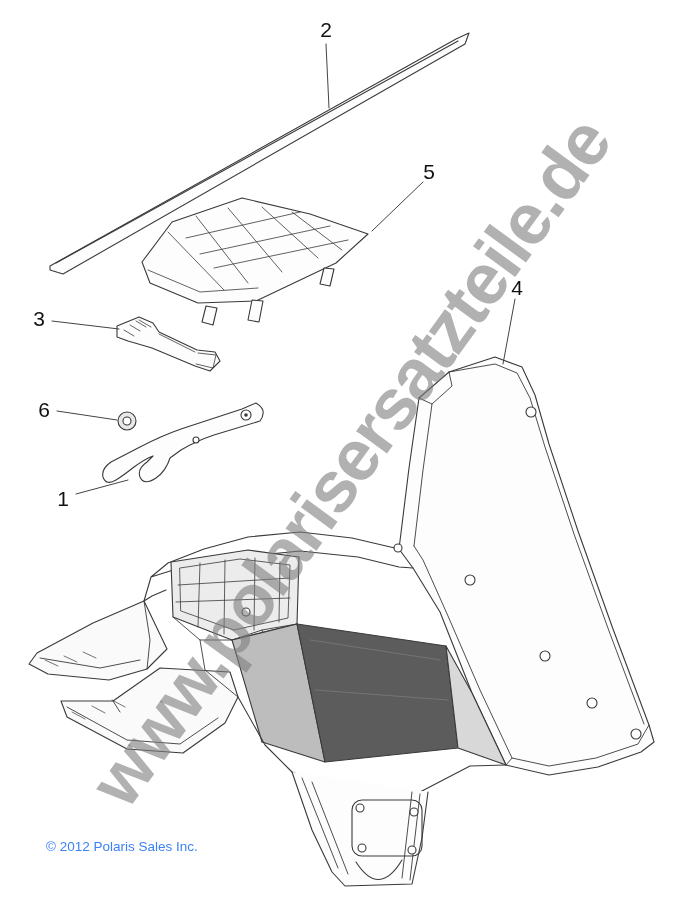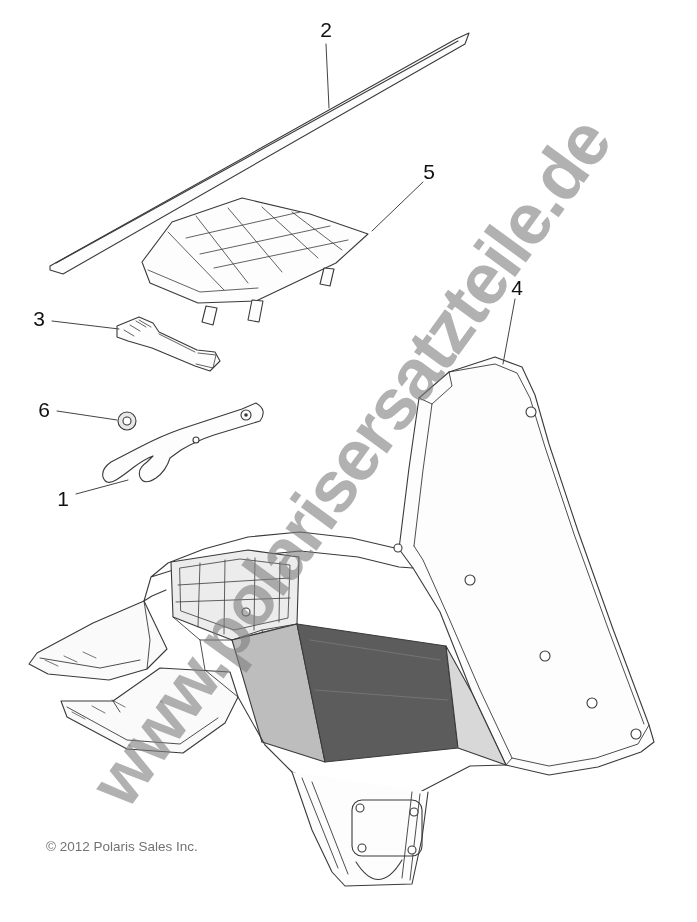--- a/index.html
+++ b/index.html
@@ -15,21 +15,21 @@
     color:rgba(125,125,125,0.60);white-space:nowrap;z-index:2;
     font-family:"Liberation Sans",sans-serif;user-select:none;
   }
   .callout{
     position:absolute;transform:translate(-50%,-50%);
     font-size:21px;color:#111;z-index:3;line-height:1;
   }
   .c1{left:63px;top:498px}.c2{left:326px;top:29px}.c3{left:39px;top:318px}
   .c4{left:517px;top:287px}.c5{left:429px;top:171px}.c6{left:44px;top:409px}
   .copyright{
-    position:absolute;left:46px;top:839px;font-size:13.5px;color:#737373;z-index:3;
+    position:absolute;left:46px;top:839px;font-size:13.5px;color:#3b82f6;z-index:3;
   }
 </style>
 </head>
 <body>
 
 <div class="stage">
 
   <svg class="diagram-svg" width="697" height="922" viewBox="0 0 697 922">
     <g stroke="#3a3a3a" stroke-width="1.1" fill="none" stroke-linejoin="round" stroke-linecap="round">
 

